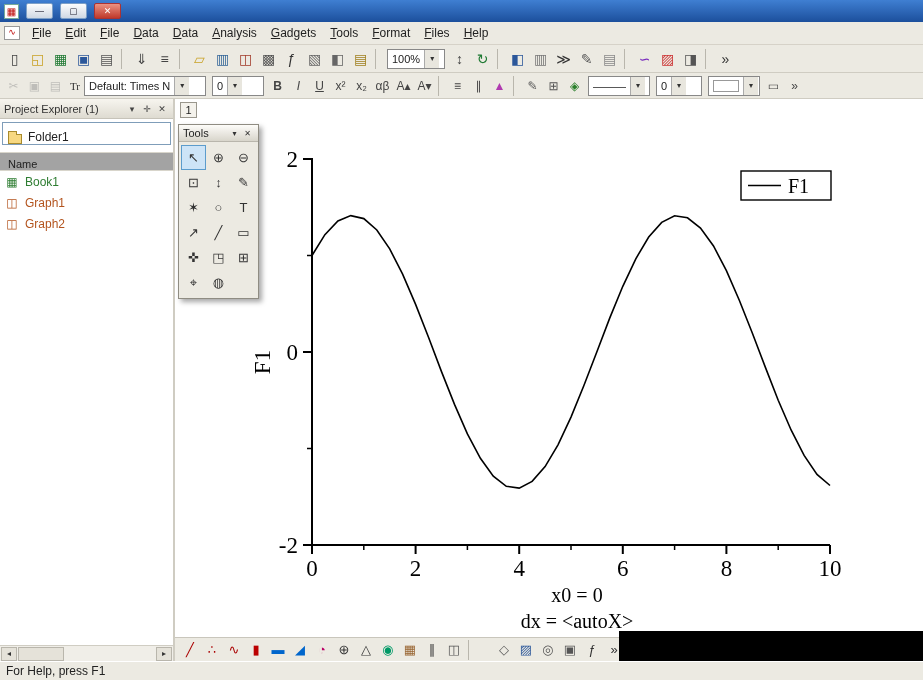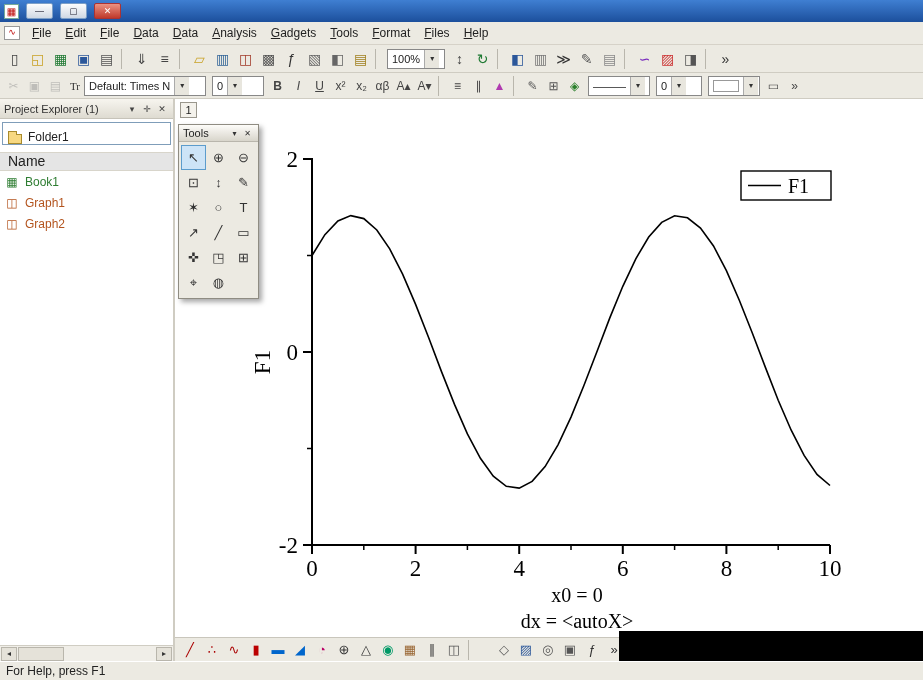--- a/index.html
+++ b/index.html
@@ -37,21 +37,21 @@
   .content{display:flex;height:562px}
 
   
   .left-panel{width:175px;background:#fff;border-right:2px solid #cfccc2;display:flex;flex-direction:column;position:relative}
   .pe-header{height:20px;background:linear-gradient(#f7f5ef,#dedbd1);border-bottom:1px solid #c6c3b9;display:flex;align-items:center;font-size:11px;padding:0 4px;color:#333}
   .pe-header .t{flex:1;white-space:nowrap;overflow:hidden}
   .pe-hbtn{width:14px;height:14px;font-size:9px;display:flex;align-items:center;justify-content:center;color:#444;margin-left:1px}
   .pe-folder{margin:3px 2px 0 2px;border:1px solid #7f9db9;height:23px;display:flex;align-items:flex-end;padding:0 5px;gap:6px;font-size:12px}
   .folder-icon{width:14px;height:10px;background:#f7d881;border:1px solid #a98b2d;position:relative;flex:0 0 auto}
   .folder-icon::before{content:"";position:absolute;top:-4px;left:-1px;width:7px;height:3px;background:#f7d881;border:1px solid #a98b2d;border-bottom:none}
-  .pe-colhead{height:19px;background:#e5e5e5;border-top:1px solid #d8d5cb;border-bottom:1px solid #d8d5cb;display:flex;align-items:flex-start;padding:0 8px;font-size:14px;margin-top:7px}
+  .pe-colhead{height:19px;background:#a3a3a3;border-top:1px solid #d8d5cb;border-bottom:1px solid #d8d5cb;display:flex;align-items:flex-end;padding:0 8px;font-size:11px;margin-top:7px}
   .pe-item{height:21px;display:flex;align-items:center;gap:6px;padding:0 5px;font-size:12px}
   .pe-item .icon{width:14px;text-align:center;font-size:12px}
   .pe-scroll{position:absolute;bottom:0;left:0;right:0;height:16px;background:#f0eee8;border-top:1px solid #d0cdc3;display:flex;align-items:center;padding:0 1px}
   .scroll-btn{width:16px;height:14px;background:#e5e2d9;border:1px solid #b9b6ac;font-size:8px;display:flex;align-items:center;justify-content:center;color:#333}
   .scroll-thumb{width:46px;height:14px;background:#e5e2d9;border:1px solid #b9b6ac;margin-left:1px}
   .scroll-space{flex:1}
 
   
   .main-area{flex:1;position:relative;background:#fff;overflow:hidden}
   .page-tab{position:absolute;left:5px;top:3px;width:17px;height:16px;border:1px solid #9a978d;background:#f4f2ec;font-size:11px;display:flex;align-items:center;justify-content:center;z-index:3}

